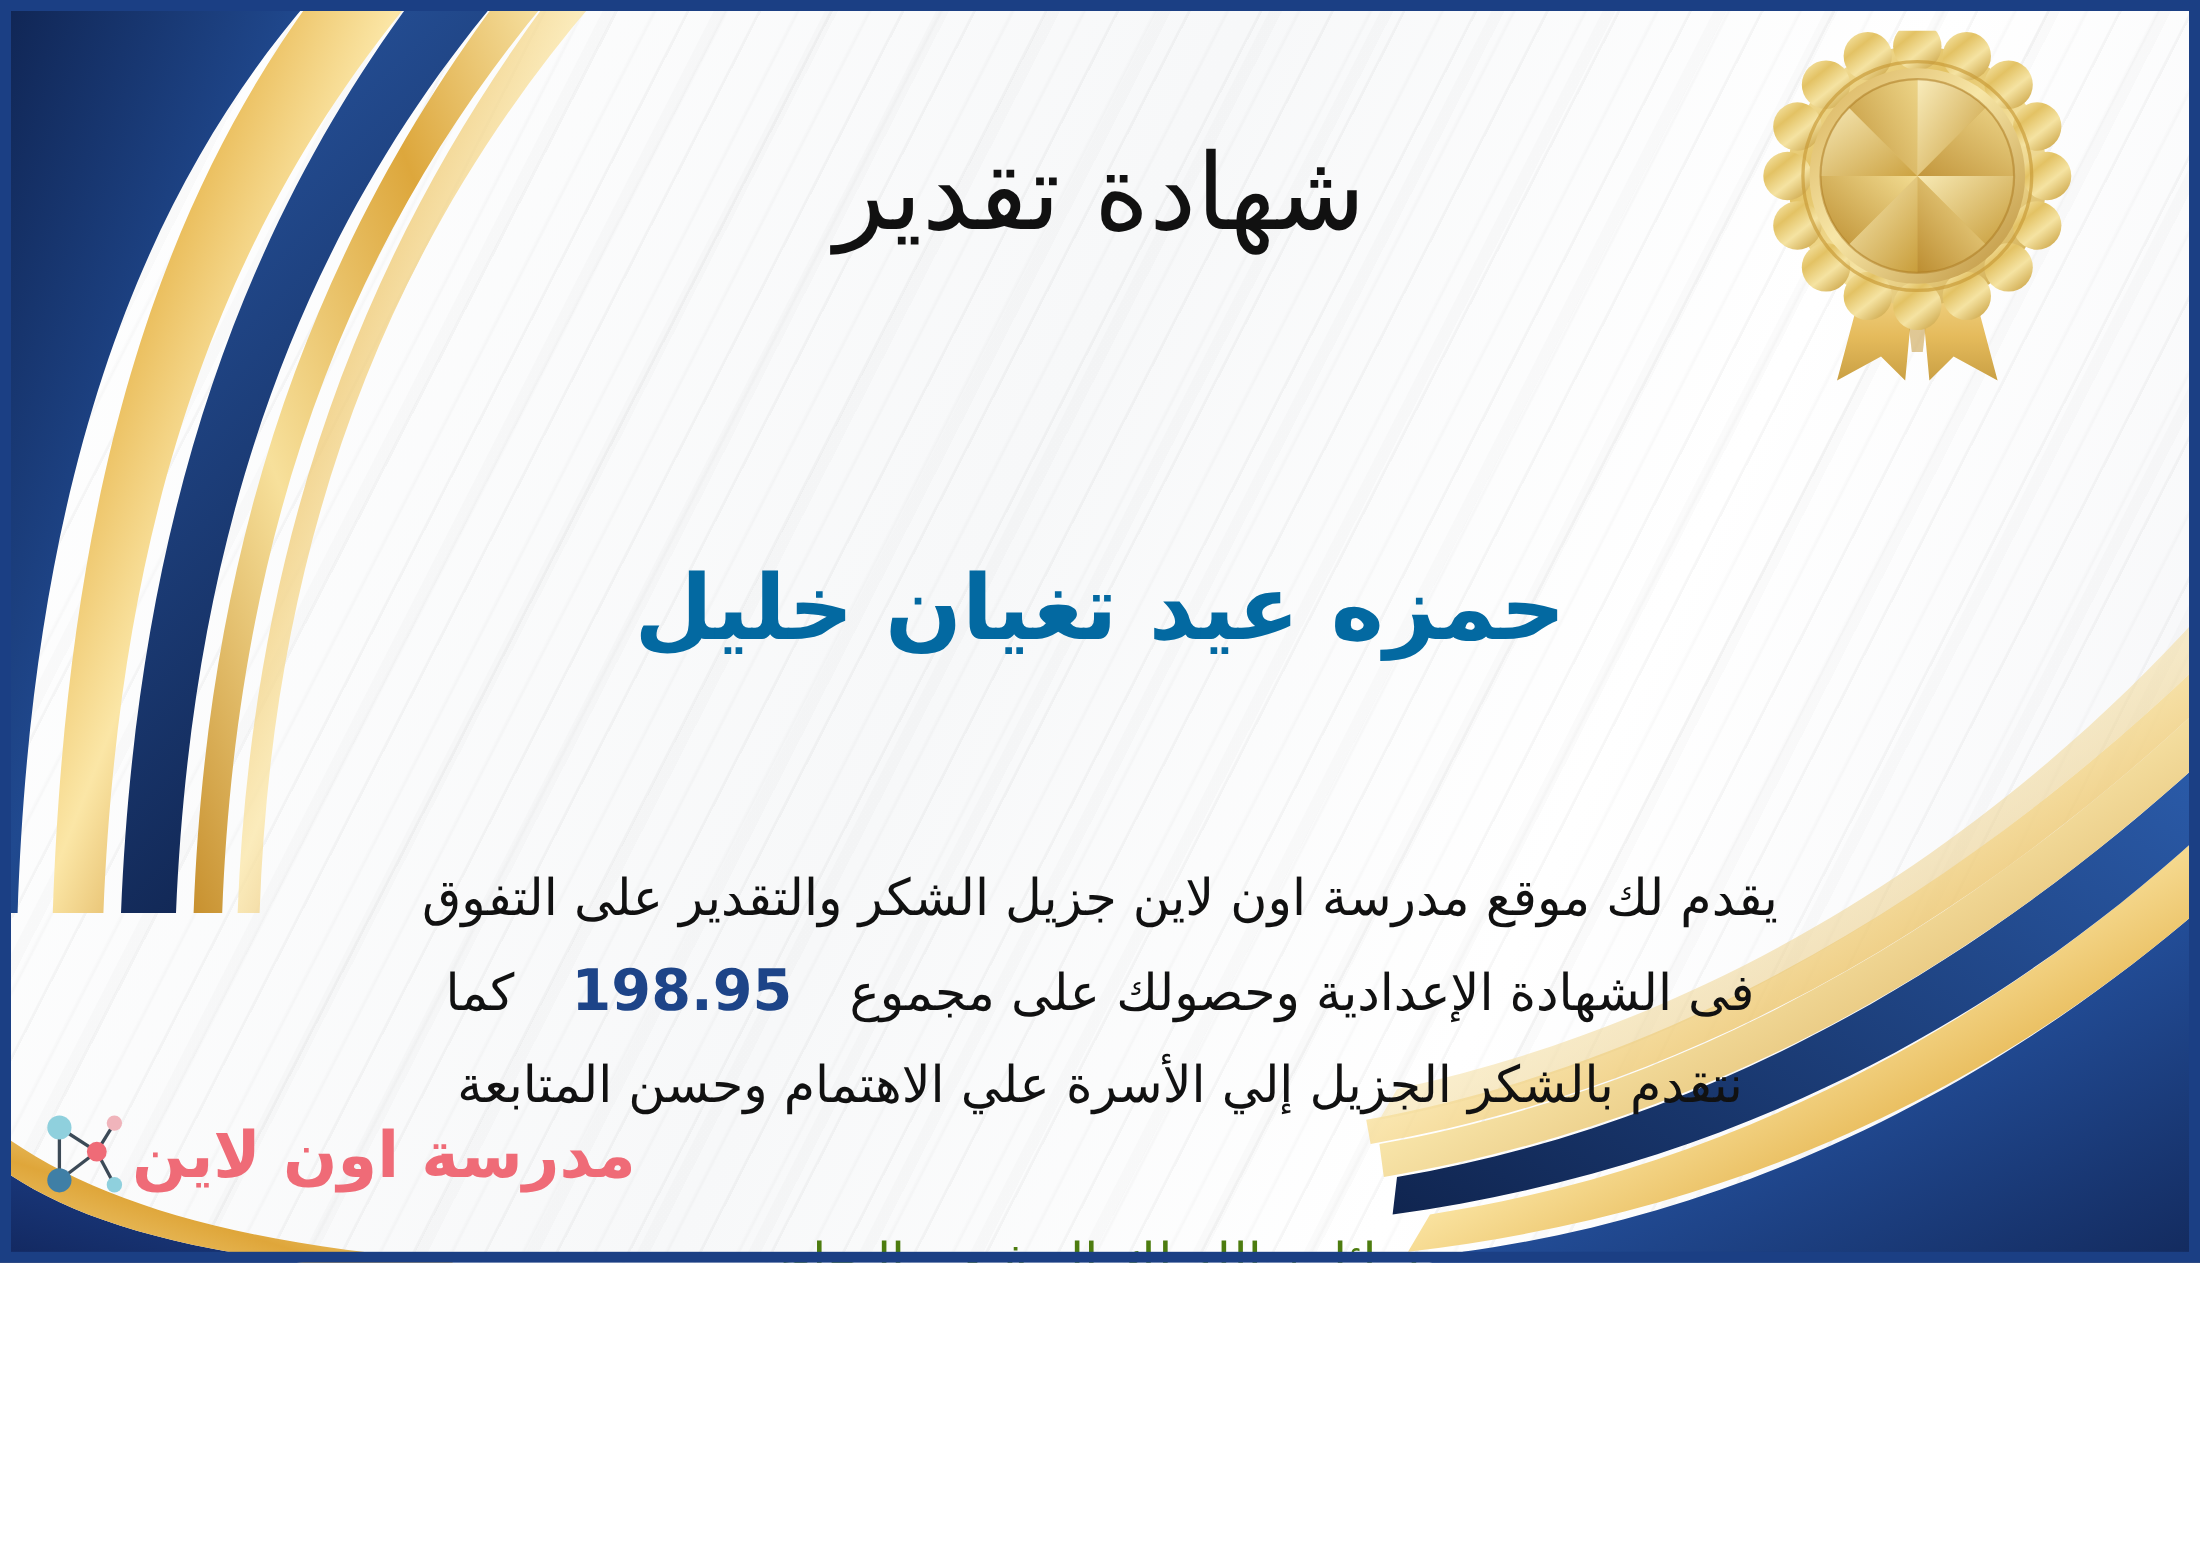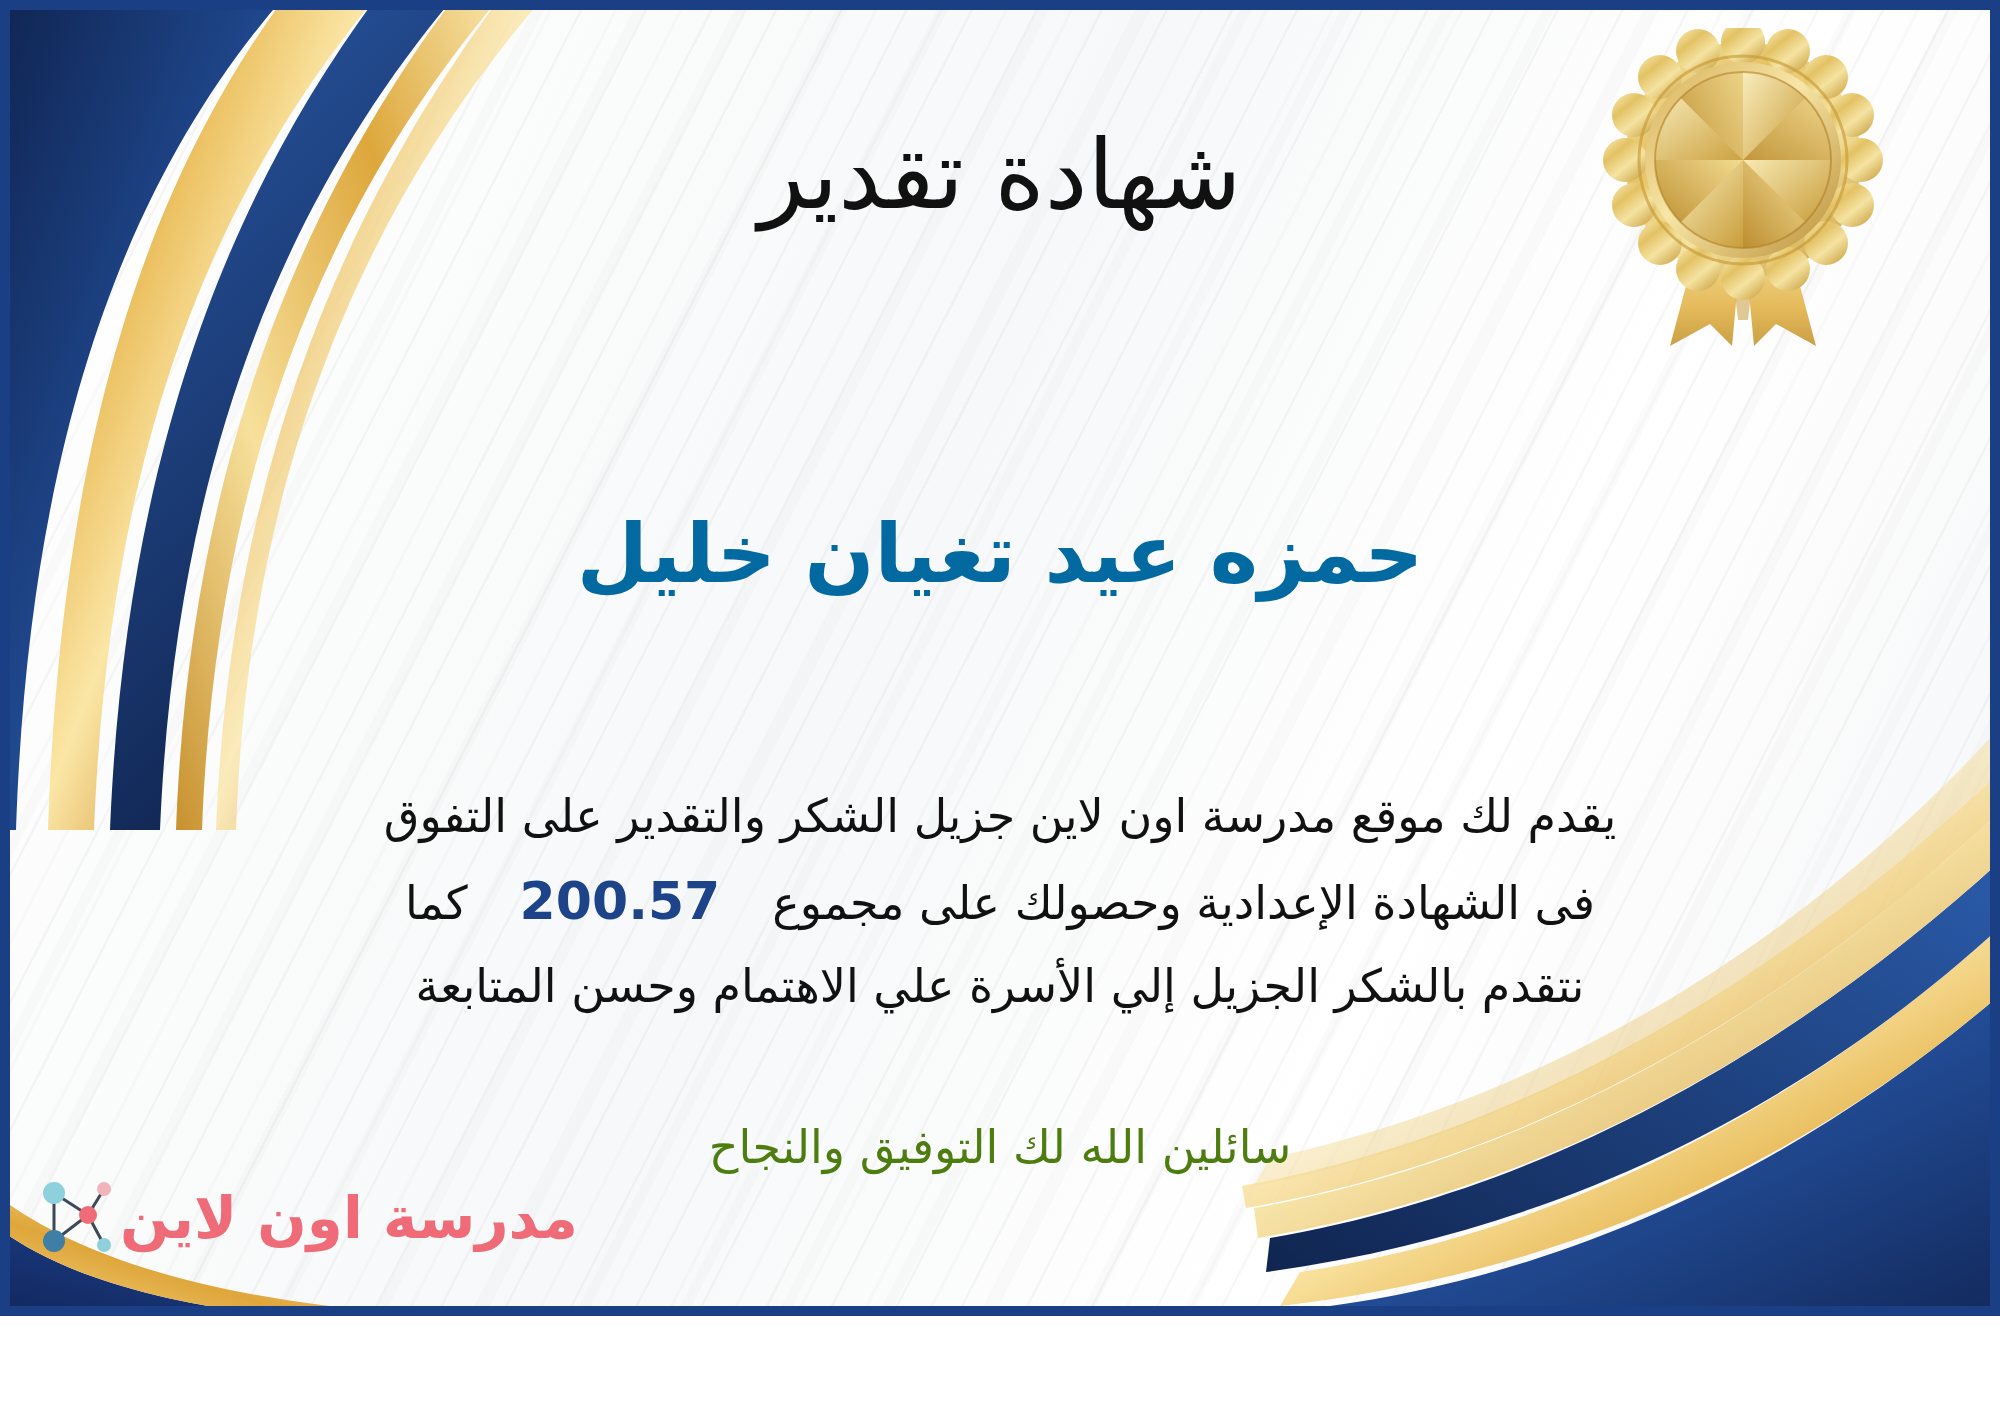--- a/index.html
+++ b/index.html
@@ -5,21 +5,21 @@
 <style>
   html,body{margin:0;padding:0;}
   body{
     width:2000px;height:1414px;
     background:#ffffff;
     font-family:"DejaVu Sans","Liberation Sans",sans-serif;
     overflow:hidden;
   }
   .certificate{
     position:relative;
-    width:2000px;height:1316px;
+    width:2000px;height:1148px;
     overflow:hidden;
     background:#ffffff;
   }
 
   
   .paper-texture{
     position:absolute;inset:0;
     background:
       repeating-linear-gradient(
         -63deg,
@@ -349,21 +349,21 @@
 
   <div class="content">
 
     <div class="cert-title">شهادة تقدير</div>
 
     <div class="recipient-name">حمزه عيد تغيان خليل</div>
 
     <div class="body-block">
       <span class="body-line">يقدم لك موقع مدرسة اون لاين جزيل الشكر  والتقدير على التفوق</span>
 
-      <span class="body-line"><span>فى الشهادة الإعدادية وحصولك على مجموع</span><span class="score">200.57</span><span>كما</span></span>
+      <span class="body-line"><span>فى الشهادة الإعدادية وحصولك على مجموع</span><span class="score">198.95</span><span>كما</span></span>
 
       <span class="body-line">نتقدم  بالشكر الجزيل إلي الأسرة علي الاهتمام وحسن المتابعة</span>
     </div>
 
     <div class="closing-line">سائلين الله لك التوفيق  والنجاح</div>
   </div>
 
   <div class="logo">
     <svg class="logo-mark" viewBox="0 0 78 96" aria-hidden="true">
       <line x1="20" y1="22" x2="54" y2="44" stroke="#3c4a57" stroke-width="3"></line>

